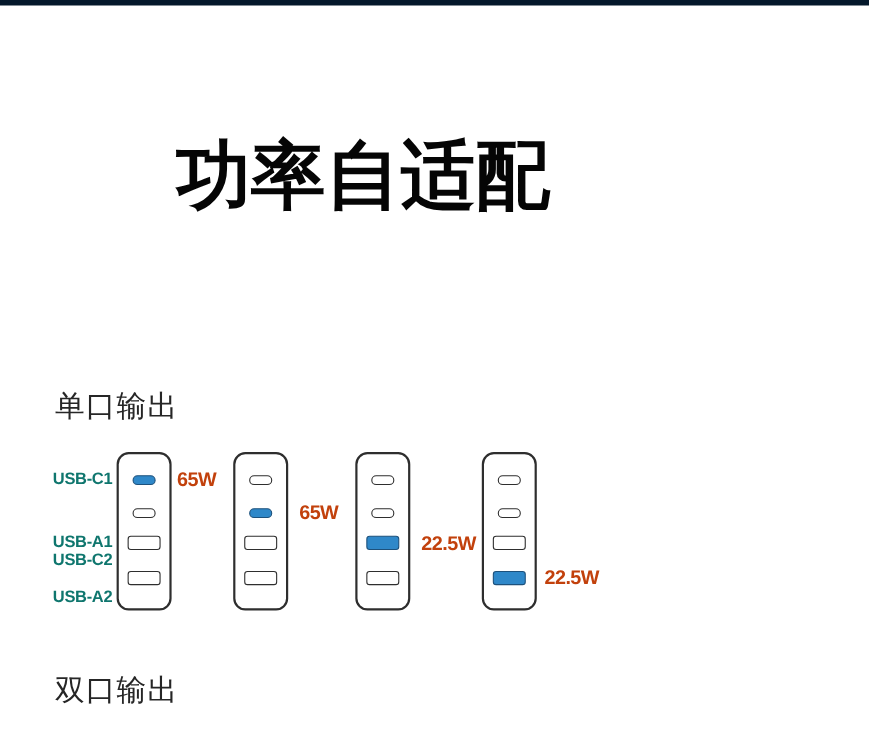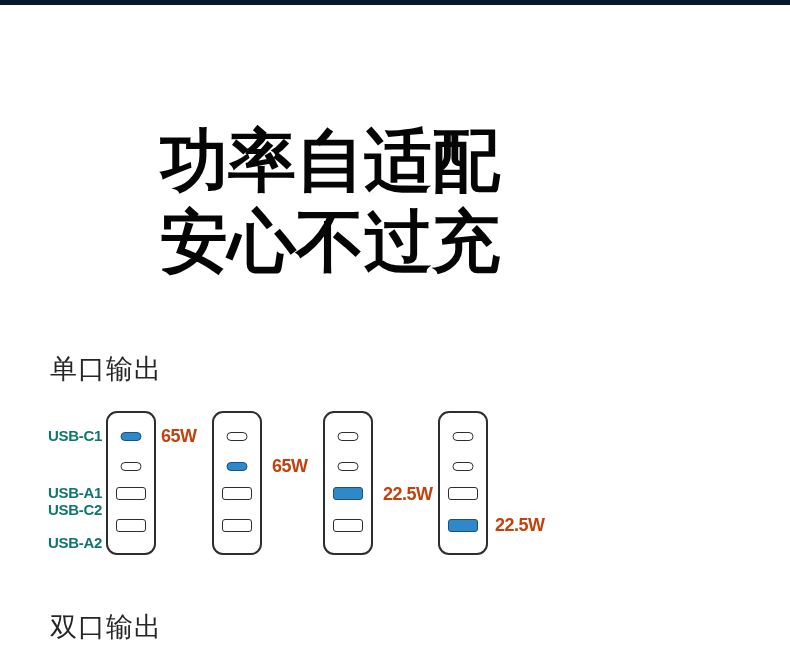--- a/index.html
+++ b/index.html
@@ -105,21 +105,20 @@
 </style>
 </head>
 <body>
 
 <div class="page">
 
   <div class="top-bar"></div>
 
   <div class="title">
     <div>功率自适配</div>
-    <div>安心不过充</div>
   </div>
 
   <div class="section-title single">单口输出</div>
 
   <div class="port-label pl1">USB-C1</div>
   <div class="port-label pl2">USB-C2</div>
   <div class="port-label pl3">USB-A1</div>
   <div class="port-label pl4">USB-A2</div>
 
   <div class="charger ch1">

